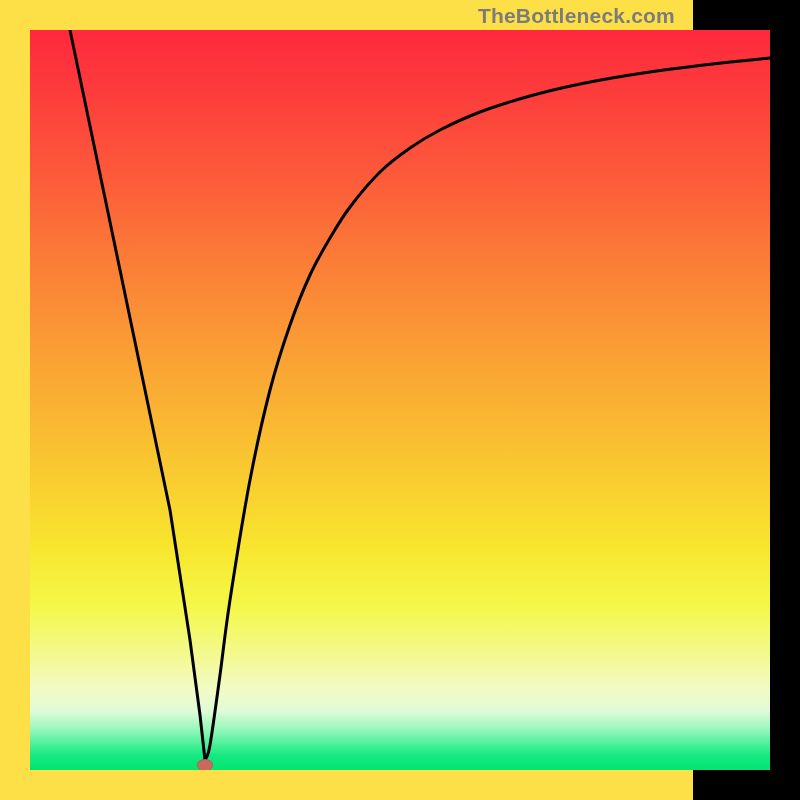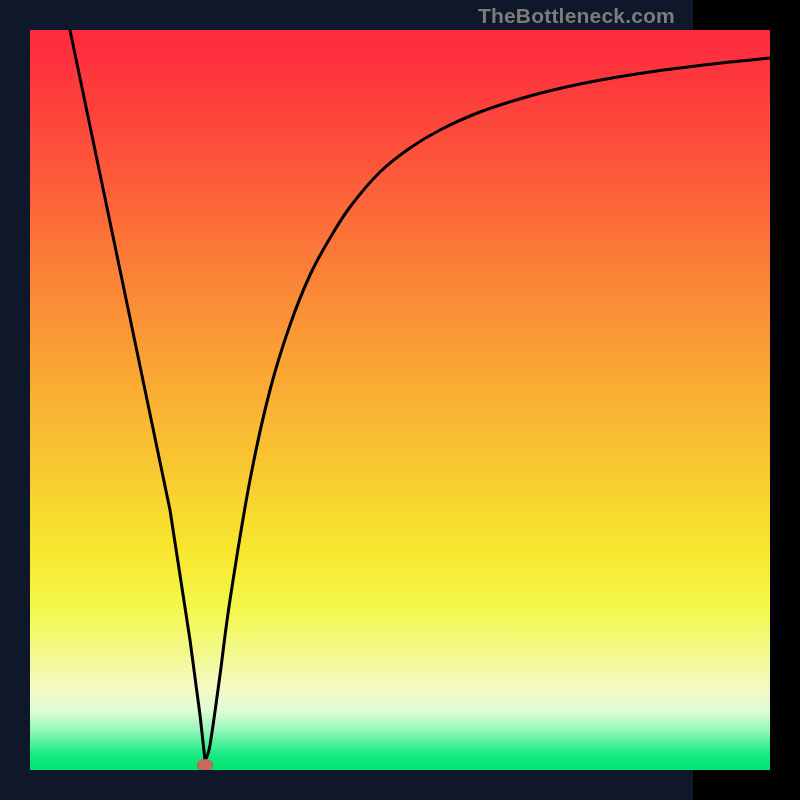--- a/index.html
+++ b/index.html
@@ -8,21 +8,21 @@
     width: 800px;
     height: 800px;
     background: #000;
     overflow: hidden;
     font-family: Arial, Helvetica, sans-serif;
   }
   .frame {
     position: relative;
     width: 693px;
     height: 800px;
-    background: #0f172a;
+    background: #fde047;
     text-decoration: underline;
   }
   .watermark {
     position: absolute;
     top: 4px;
     right: 18px;
     color: #7c7c7c;
     font-size: 21px;
     font-weight: 600;
     letter-spacing: 0.2px;

